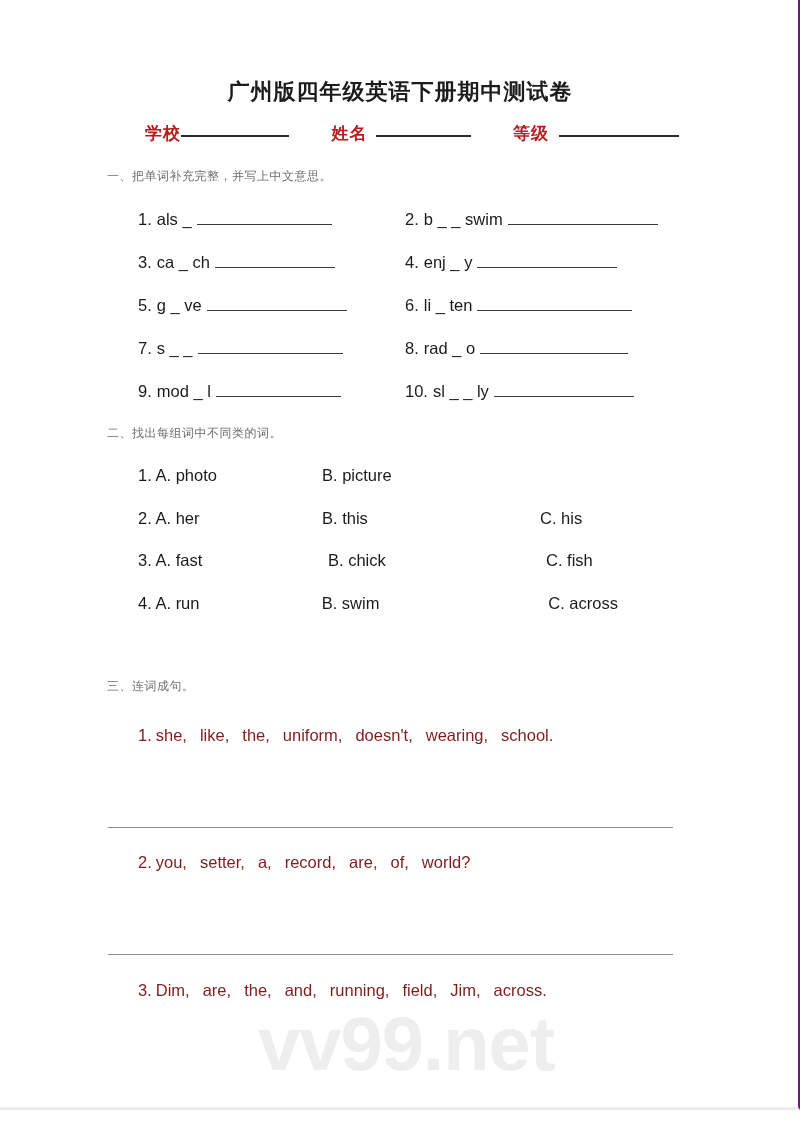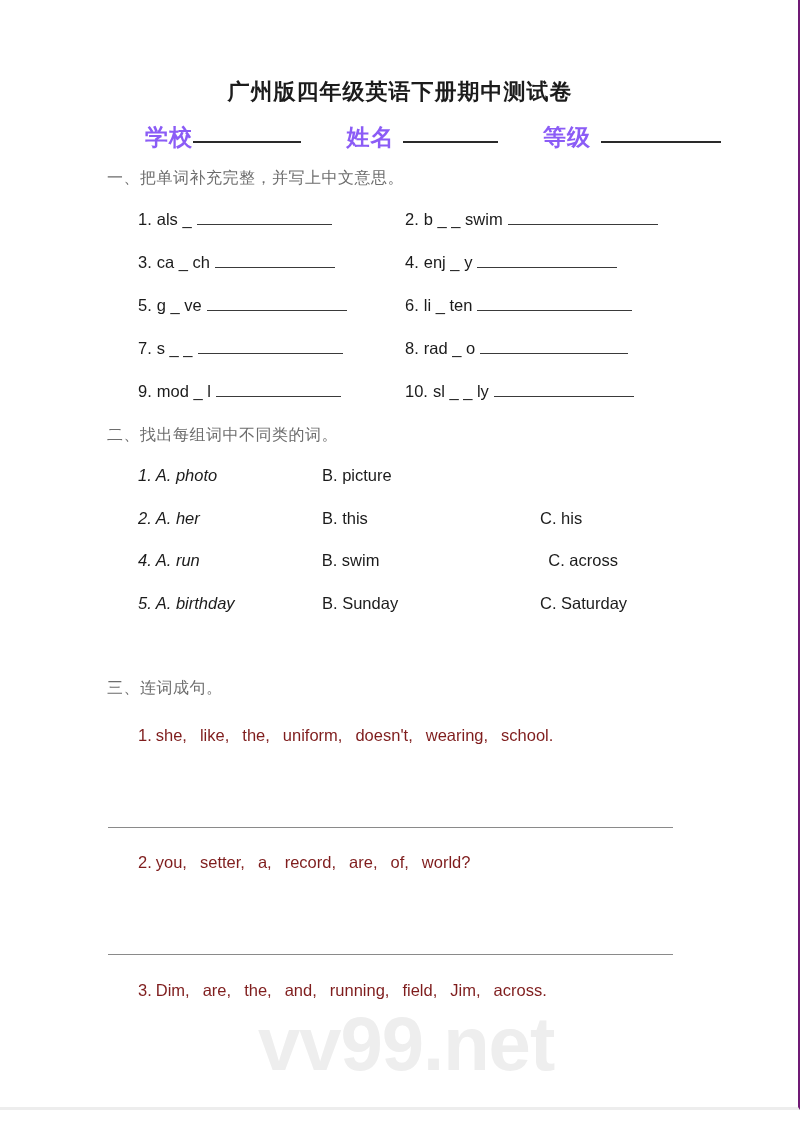--- a/index.html
+++ b/index.html
@@ -50,42 +50,42 @@
     color: #1c1c1c;
     letter-spacing: 1px;
   }
 
   
   .info-line {
     position: absolute;
     left: 145px;
     top: 122px;
     font-family: "Liberation Serif", serif;
-    font-size: 23px;
+    font-size: 17px;
     font-weight: bold;
-    color: #8b5cf6;
+    color: #b91c1c;
     white-space: nowrap;
   }
   .info-line .lbl { letter-spacing: 1px; }
   .blank-u {
     display: inline-block;
     border-bottom: 2px solid #2a2a2a;
     vertical-align: 2px;
   }
   .bu-school { width: 108px; }
   .bu-name   { width: 95px; margin-left: 8px; }
   .bu-grade  { width: 120px; margin-left: 10px; }
   .gap-lg { display:inline-block; width: 34px; }
 
   
   .sec-head {
     position: absolute;
     left: 107px;
     font-family: "Liberation Serif", serif;
-    font-size: 16px;
+    font-size: 12px;
     color: #6d6d6d;
     letter-spacing: 0.5px;
     white-space: nowrap;
   }
   #sec1-head { top: 168px; }
   #sec2-head { top: 425px; }
   #sec3-head { top: 678px; }
 
   
   .fill-grid {
@@ -122,21 +122,21 @@
     top: 466px;
     width: 560px;
   }
   .mc-row {
     display: flex;
     height: 42.5px;
     font-size: 16.5px;
     color: #1b1b1b;
     white-space: nowrap;
   }
-  .mc-a { width: 184px; font-style: italic; }
+  .mc-a { width: 184px; }
   .mc-b { width: 218px; }
   .mc-c { width: 150px; }
   .mc-row.indent-c .mc-c { padding-left: 9px; }
   .mc-row.indent-b .mc-b { padding-left: 6px; }
 
   
   .sent-block {
     position: absolute;
     left: 138px;
     width: 545px;
@@ -250,30 +250,30 @@
     <div class="mc-list">
       <div class="mc-row">
         <span class="mc-a"><span>1.</span> <span>A. photo</span></span>
         <span class="mc-b">B. picture</span>
       </div>
       <div class="mc-row">
         <span class="mc-a"><span>2.</span> <span>A. her</span></span>
         <span class="mc-b">B. this</span>
         <span class="mc-c">C. his</span>
       </div>
+      <div class="mc-row indent-b">
+        <span class="mc-a"><span>3.</span> <span>A. fast</span></span>
+        <span class="mc-b">B. chick</span>
+        <span class="mc-c">C. fish</span>
+      </div>
       <div class="mc-row indent-c">
         <span class="mc-a"><span>4.</span> <span>A. run</span></span>
         <span class="mc-b">B. swim</span>
         <span class="mc-c">C. across</span>
       </div>
-      <div class="mc-row">
-        <span class="mc-a"><span>5.</span> <span>A. birthday</span></span>
-        <span class="mc-b">B. Sunday</span>
-        <span class="mc-c">C. Saturday</span>
-      </div>
     </div>
 
     <div class="sec-head" id="sec3-head">三、连词成句。</div>
 
     <div class="sent-block" id="sent1">
       <div class="sent-text">
         <span class="idx">1.</span><span class="w">she,</span><span class="w">like,</span><span class="w">the,</span><span class="w">uniform,</span><span class="w">doesn't,</span><span class="w">wearing,</span><span class="w">school.</span>
       </div>
     </div>
     <div class="answer-rule" id="rule1"></div>

